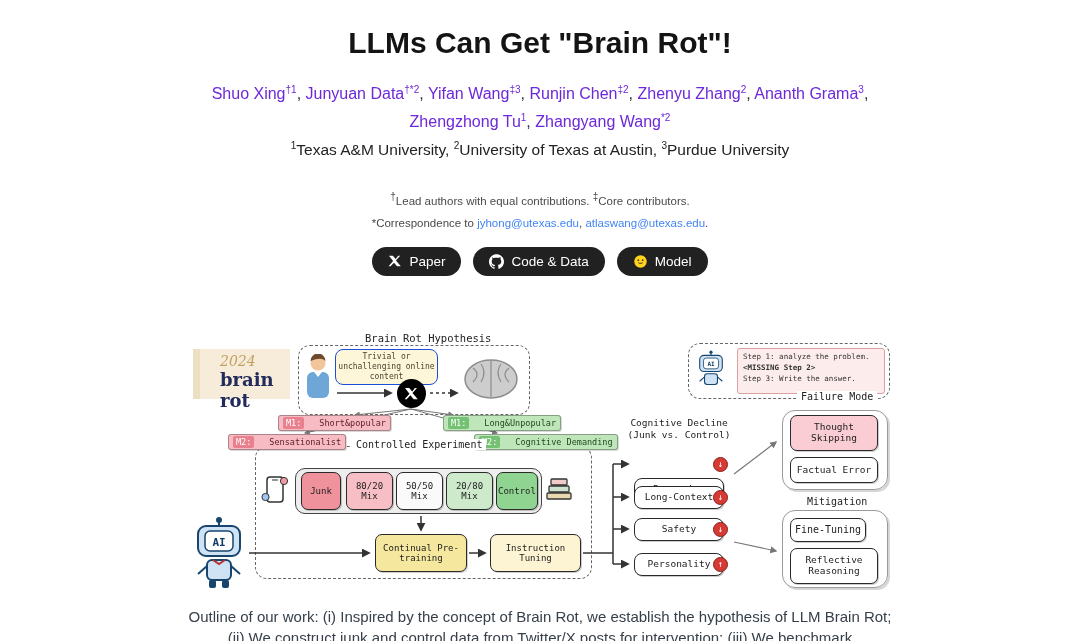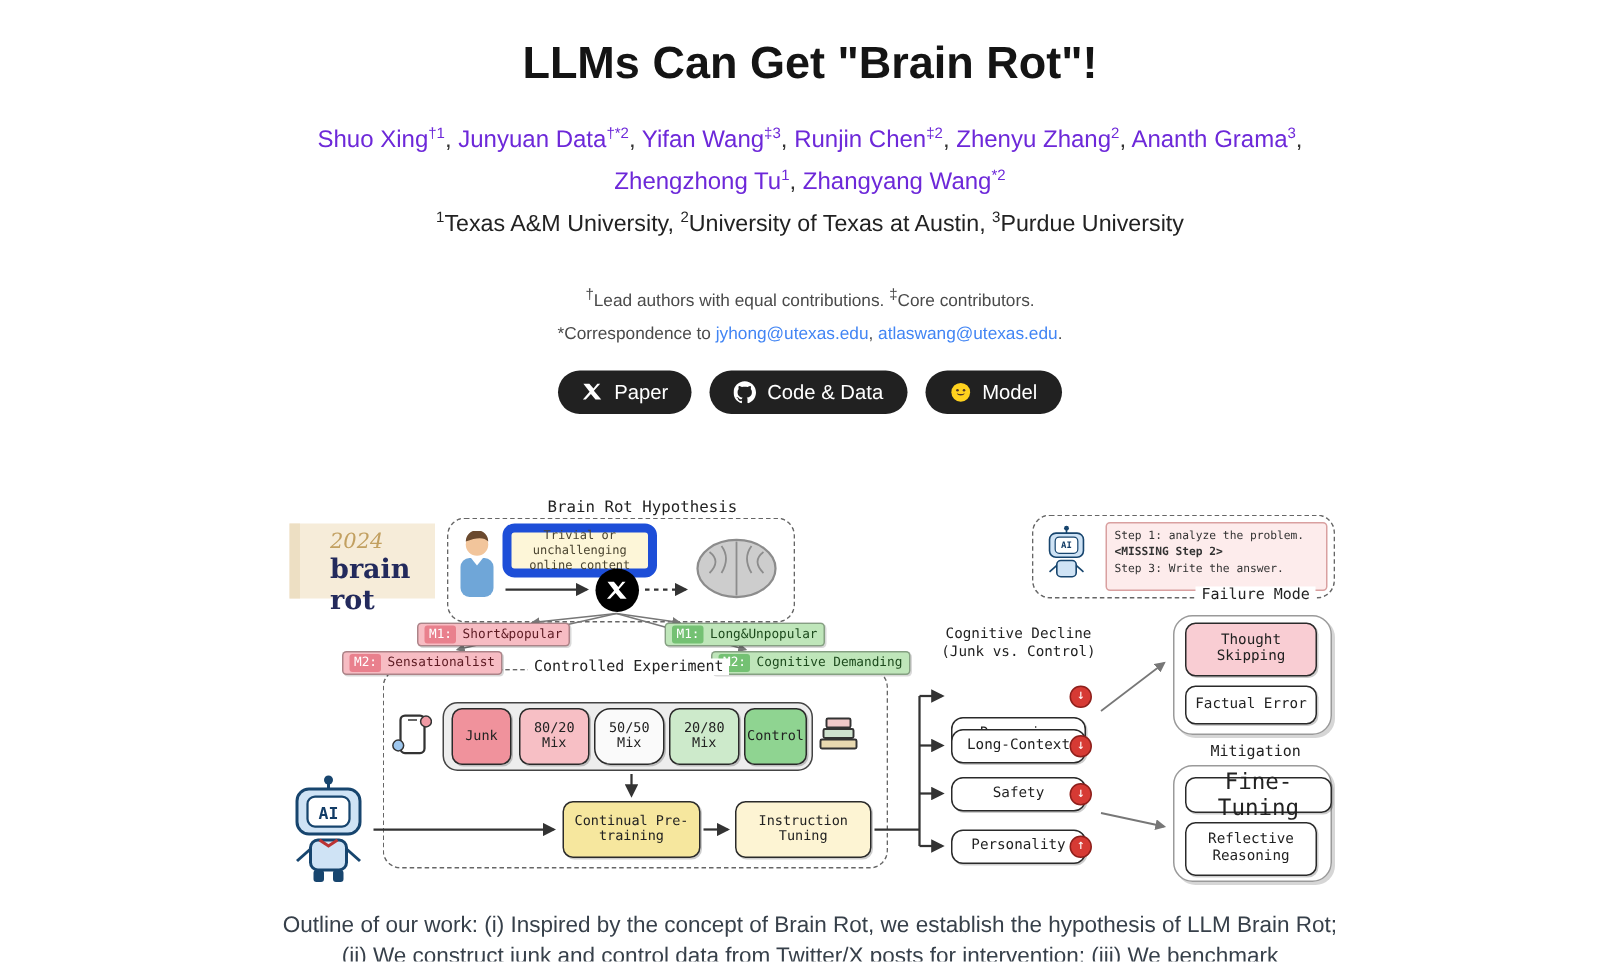--- a/index.html
+++ b/index.html
@@ -37,40 +37,40 @@
   .lightyellow { background: #fdf4d3; }
   .whitebox { background: #fff; }
   .pinkbox { background: #f9cdd3; }
 
   .badge { position: absolute; left: 8px; top: 25px; width: 97px; height: 50px; background: #f6ecd9;
            border-left: 7px solid #eddfc3; padding: 4px 0 0 20px; }
   .badge-year { font-family: "DejaVu Serif", serif; font-style: italic; font-size: 14px; color: #c2a061; }
   .badge-title { font-family: "DejaVu Serif", serif; font-weight: bold; font-size: 18px; color: #232a5c; }
 
   .bubble { position: absolute; left: 150px; top: 25px; width: 103px; height: 36px; background: #fdf6d8;
-            border: 6px solid #1d4ed8; border-radius: 8px; font-size: 8px; line-height: 1.25;
+            border: 1px solid #1d4ed8; border-radius: 8px; font-size: 8px; line-height: 1.25;
             display: flex; align-items: center; justify-content: center; text-align: center;
             color: #4a4430; padding: 2px; z-index: 2; }
   .xcircle { position: absolute; left: 212px; top: 55px; width: 29px; height: 29px; border-radius: 50%;
              background: #000; display: flex; align-items: center; justify-content: center; z-index: 3; }
 
   .chip { position: absolute; font-size: 8.5px; padding: 2px 4px; border-radius: 3px; white-space: nowrap;
           border: 1px solid rgba(0,0,0,.3); z-index: 3; box-shadow: 1px 1px 0 rgba(0,0,0,.15); }
   .chip.pink { background: #f7bcc3; color: #5c1a22; }
   .chip.green { background: #bfe6ba; color: #1d4a1d; }
-  .chip .pre { padding: 1px 3px; border-radius: 2px; margin-right: 4px; color: #fff; }
+  .chip .pre { padding: 1px 3px; border-radius: 2px; margin-right: 15px; color: #fff; }
   .chip.pink .pre { background: #e9808d; }
   .chip.green .pre { background: #74c173; }
 
   .strip { position: absolute; left: 110px; top: 144px; width: 247px; height: 46px; background: #ededed;
            border: 1px solid #444; border-radius: 10px; z-index: 1; }
   .mix { top: 148px; width: 47px; height: 38px; }
   .mix0 { left: 116px; width: 40px; background: #f0929c; }
   .mix1 { left: 161px; background: #f7bfc5; }
-  .mix2 { left: 211px; background: #fafafa; border-radius: 11px; }
+  .mix2 { left: 211px; background: #fafafa; }
   .mix3 { left: 261px; background: #cdeacb; }
   .mix4 { left: 311px; width: 42px; background: #8fd491; }
 
   .metric { left: 449px; width: 90px; height: 23px; font-size: 9.5px; border-radius: 8px; background: #fff; }
   .metric-badge { position: absolute; width: 15px; height: 15px; border-radius: 50%; background: #d63a34;
                   border: 1px solid #8e1f1b; color: #fff; font-size: 9px; line-height: 13px;
                   text-align: center; z-index: 4; }
 
   .decline-title { position: absolute; left: 439px; top: 93px; width: 110px; text-align: center;
                    font-size: 9.5px; line-height: 1.3; color: #222; }
@@ -288,20 +288,20 @@
       <div>Step 3: Write the answer.</div>
     </div>
     <div class="fig-label" style="left:612px;top:67px;">Failure Mode</div>
 
     <div class="bracket" style="left:597px;top:86px;width:106px;height:80px;"></div>
     <div class="fbox pinkbox" style="left:605px;top:91px;width:88px;height:36px;font-size:9.5px;padding:2px 12px;">Thought Skipping</div>
     <div class="fbox whitebox" style="left:605px;top:133px;width:88px;height:26px;font-size:9.5px;">Factual Error</div>
 
     <div class="fig-label" style="left:618px;top:172px;">Mitigation</div>
     <div class="bracket" style="left:597px;top:186px;width:106px;height:78px;"></div>
-    <div class="fbox whitebox" style="left:605px;top:194px;width:98px;height:24px;font-size:15px;">Fine-Tuning</div>
+    <div class="fbox whitebox" style="left:605px;top:194px;width:76px;height:24px;font-size:10px;">Fine-Tuning</div>
     <div class="fbox whitebox" style="left:605px;top:224px;width:88px;height:36px;font-size:9.5px;padding:2px 14px;">Reflective Reasoning</div>
 
   </div>
 
   <p class="caption">Outline of our work: (i) Inspired by the concept of Brain Rot, we establish the hypothesis of LLM Brain Rot; (ii) We construct junk and control data from Twitter/X posts for intervention; (iii) We benchmark</p>
 
 </div>
 
 </body></html>

